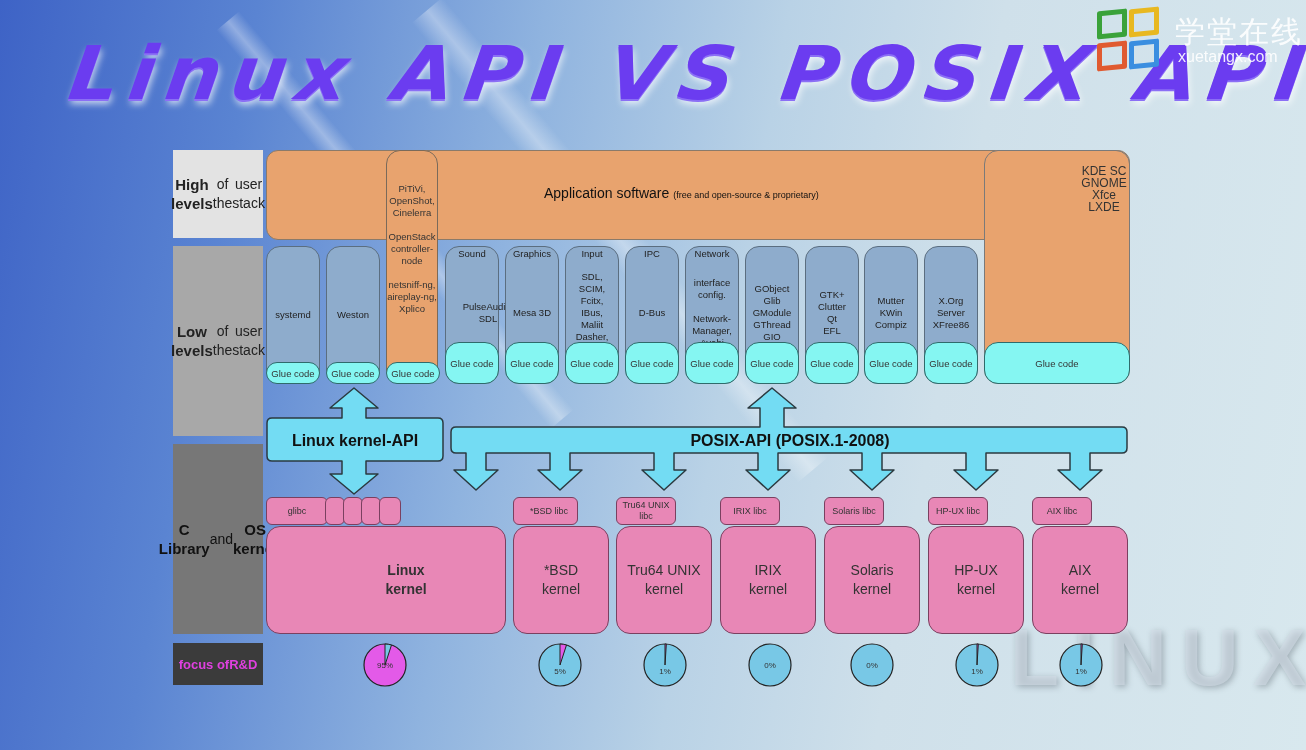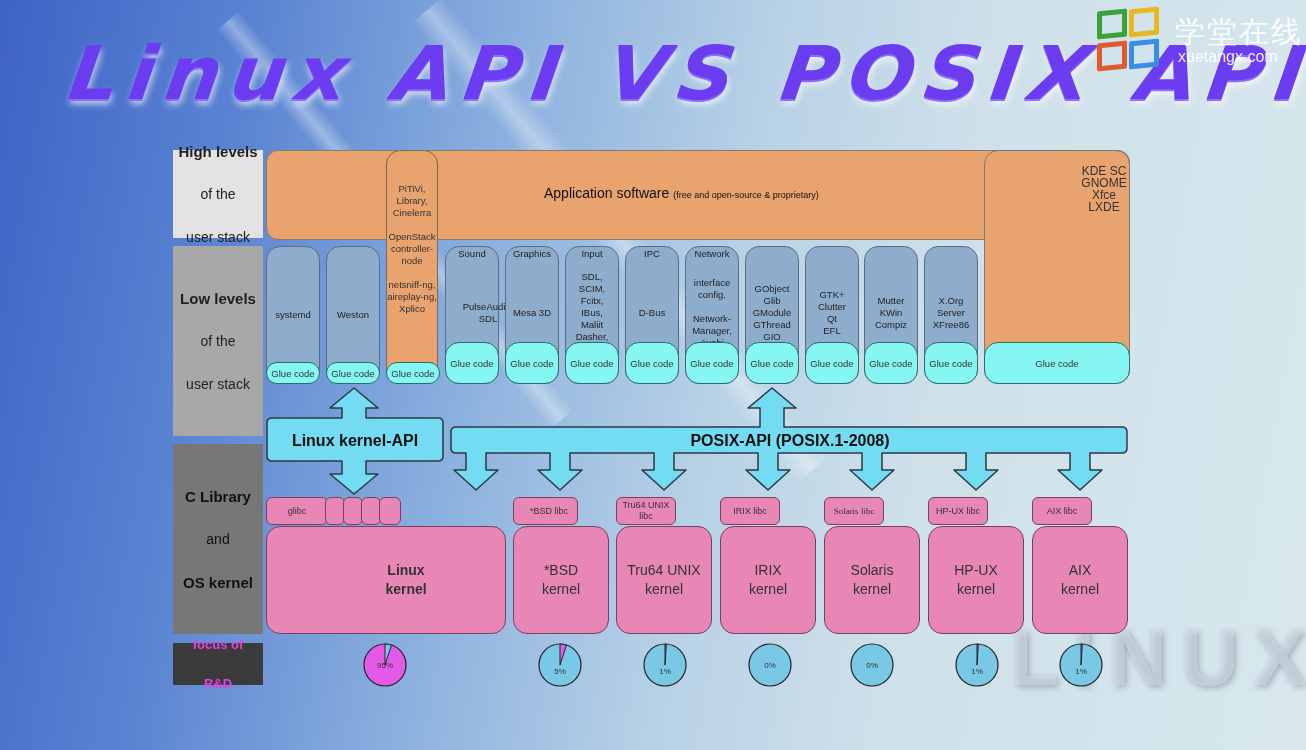--- a/index.html
+++ b/index.html
@@ -11,21 +11,21 @@
   .title{position:absolute;left:70px;top:28px;font-family:"DejaVu Sans",sans-serif;font-weight:bold;font-style:italic;
     font-size:78px;letter-spacing:10px;color:#6b3cf0;transform:skewX(-8deg) scaleY(0.95);
     text-shadow:0 2px 0 #8b6ff5, 2px 6px 8px rgba(255,255,255,.7);white-space:nowrap;}
   .logo{position:absolute;left:1095px;top:8px;width:70px;height:62px;}
   .logo-sq{position:absolute;width:20px;height:18px;border:5px solid;border-radius:2px;transform:skewY(-6deg);}
   .logo-cn{position:absolute;left:1175px;top:12px;font-size:30px;color:#fff;opacity:.9;letter-spacing:2px;white-space:nowrap;}
   .logo-en{position:absolute;left:1178px;top:48px;font-size:16px;color:#fff;opacity:.9;white-space:nowrap;}
   .linux-bg{position:absolute;left:1010px;top:612px;font-size:80px;font-weight:bold;color:rgba(210,220,230,.6);letter-spacing:14px;
     text-shadow:2px 2px 6px rgba(80,90,100,.4);}
 
-  .lbl{position:absolute;text-align:center;font-size:14px;color:#222;display:flex;flex-direction:column;justify-content:center;align-items:center;line-height:19px;gap:24px;}
+  .lbl{position:absolute;text-align:center;font-size:14px;color:#222;display:flex;flex-direction:row;justify-content:center;align-items:center;line-height:19px;}
   .lbl b{font-size:15px;}
   .lbl-high{left:173px;top:150px;width:90px;height:88px;background:#e3e3e3;}
   .lbl-low{left:173px;top:246px;width:90px;height:190px;background:#a8a8a8;}
   .lbl-c{left:173px;top:444px;width:90px;height:190px;background:#777;color:#111;}
   .lbl-rd{left:173px;top:643px;width:90px;height:42px;background:#3b3b3b;color:#e040e0;font-weight:bold;font-size:13px;line-height:15px;}
 
   .app-bar{position:absolute;left:266px;top:150px;width:862px;height:88px;background:#e8a36e;border:1px solid #8a7a6a;border-radius:12px;}
   .app-title{position:absolute;left:544px;top:185px;font-size:14px;font-weight:bold;color:#111;white-space:nowrap;}
   .app-title span{font-size:9px;font-weight:normal;}
   .kde{position:absolute;left:984px;top:150px;width:144px;height:232px;background:#e8a36e;border:1px solid #7a7a7a;border-radius:14px;}
@@ -87,21 +87,21 @@
     <div>Xfce</div>
     <div>LXDE</div>
   </div>
 <div class="app-title">
   <span style="font-size:14px;font-weight:normal;">Application software</span>
   <span>(free and open-source &amp; proprietary)</span>
 </div>
 <div class="pitivi"></div>
 <div class="pitivi-text" id="pitivi-text">
     <div>PiTiVi,</div>
-    <div>Library,</div>
+    <div>OpenShot,</div>
     <div>Cinelerra</div>
     <div>&nbsp;</div>
     <div>OpenStack</div>
     <div>controller-</div>
     <div>node</div>
     <div>&nbsp;</div>
     <div>netsniff-ng,</div>
     <div>aireplay-ng,</div>
     <div>Xplico</div>
   </div>
@@ -226,21 +226,21 @@
 
 <div class="lib" style="left:513px;top:497px;width:56px;height:26px;padding-left:7px;">
   <span>*BSD libc</span>
 </div>
 <div class="lib" style="left:616px;top:497px;width:58px;height:26px;">
   <span>Tru64 UNIX libc</span>
 </div>
 <div class="lib" style="left:720px;top:497px;width:58px;height:26px;">
   <span>IRIX libc</span>
 </div>
-<div class="lib" style="left:824px;top:497px;width:58px;height:26px;font-family:Liberation Serif, serif;">
+<div class="lib" style="left:824px;top:497px;width:58px;height:26px;">
   <span>Solaris libc</span>
 </div>
 <div class="lib" style="left:928px;top:497px;width:58px;height:26px;">
   <span>HP-UX libc</span>
 </div>
 <div class="lib" style="left:1032px;top:497px;width:58px;height:26px;">
   <span>AIX libc</span>
 </div>
 
 <div class="kern" style="left:266px;width:238px;">

